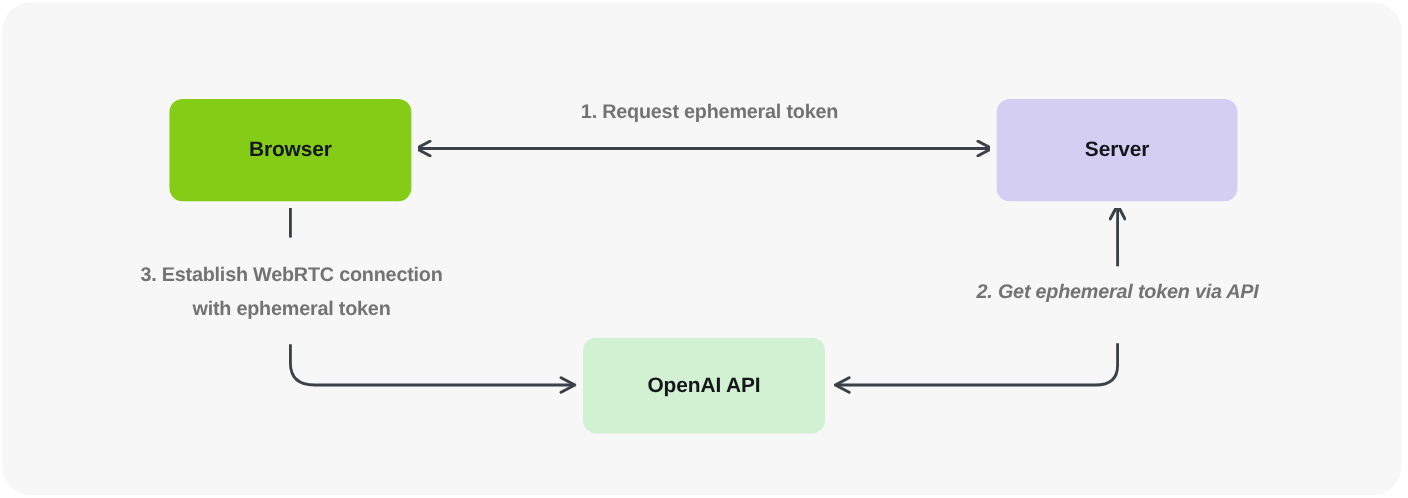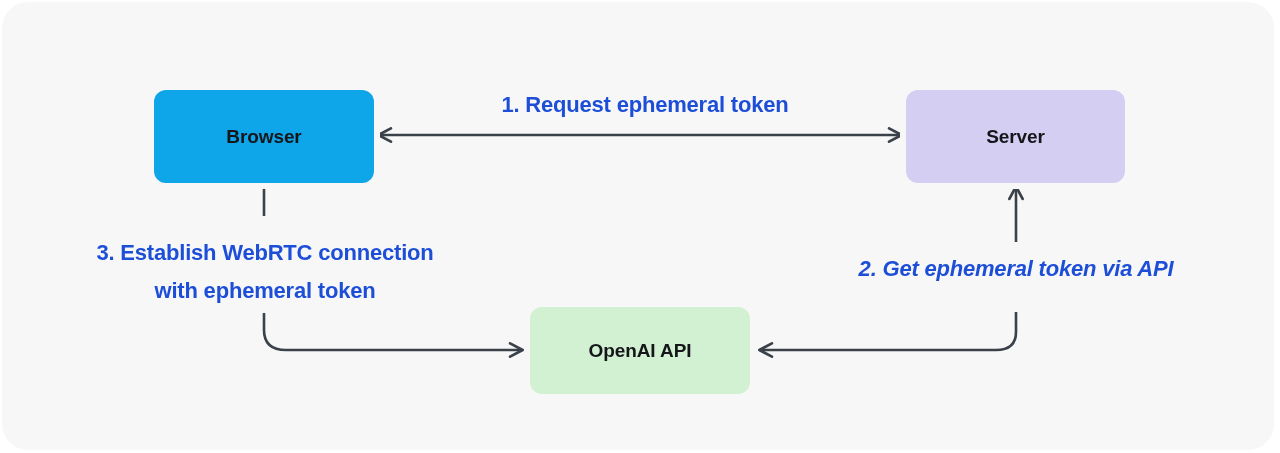--- a/index.html
+++ b/index.html
@@ -49,41 +49,41 @@
     color: #14161a;
     letter-spacing: -0.1px;
     line-height: 1.35;
     margin-top: 2px;
   }
   #node-browser {
     left: 154px;
     top: 90px;
     width: 220px;
     height: 93px;
-    background: #0ea5e9;
+    background: #84cc16;
   }
   #node-server {
     left: 906px;
     top: 90px;
     width: 219px;
     height: 93px;
     background: #d5cef3;
   }
   #node-openai {
     left: 530px;
     top: 307px;
     width: 220px;
     height: 87px;
     background: #d2f0d2;
   }
   .edge-label {
     position: absolute;
-    font-size: 22px;
+    font-size: 18px;
     font-weight: bold;
-    color: #1d4ed8;
+    color: #737373;
     letter-spacing: -0.2px;
     line-height: 1.72;
     text-align: center;
     white-space: pre-line;
     z-index: 4;
   }
   #label-1 {
     left: 440px;
     top: 86px;
     width: 410px;

